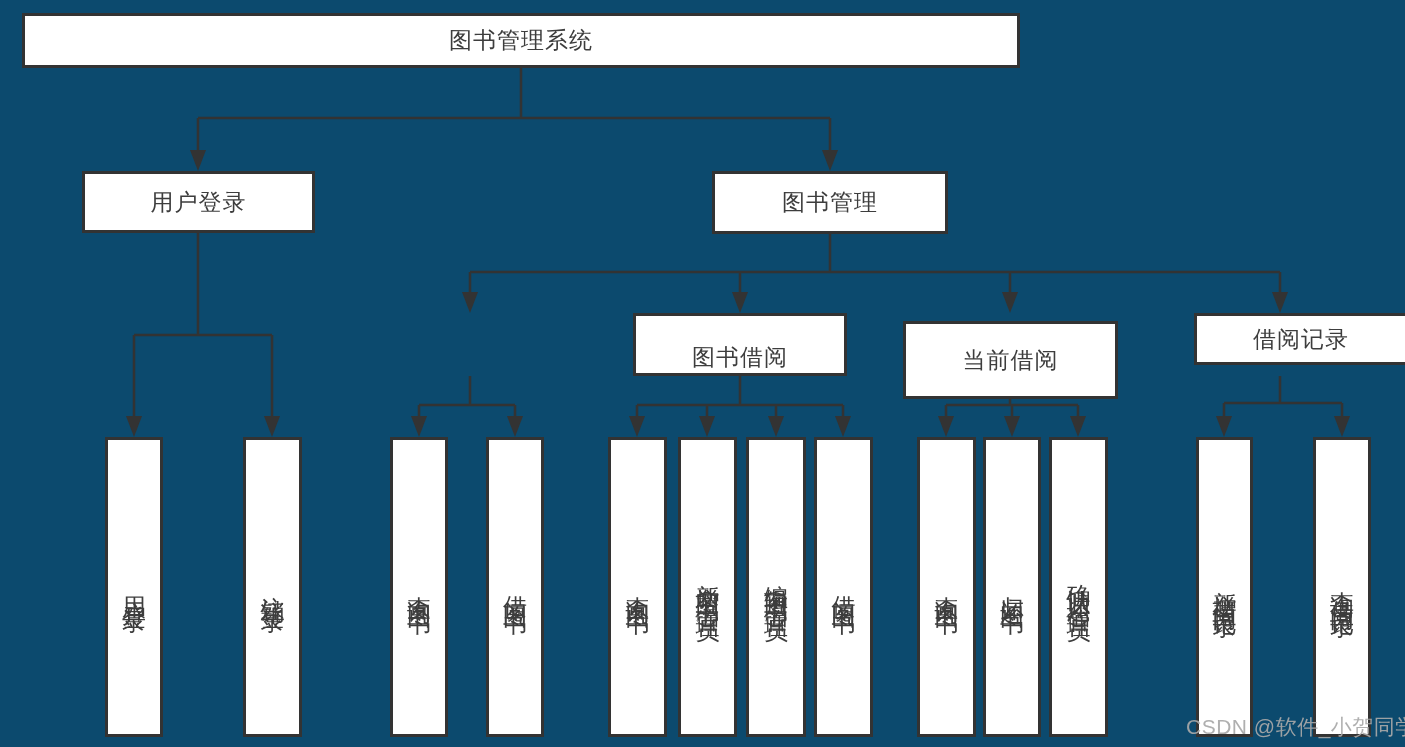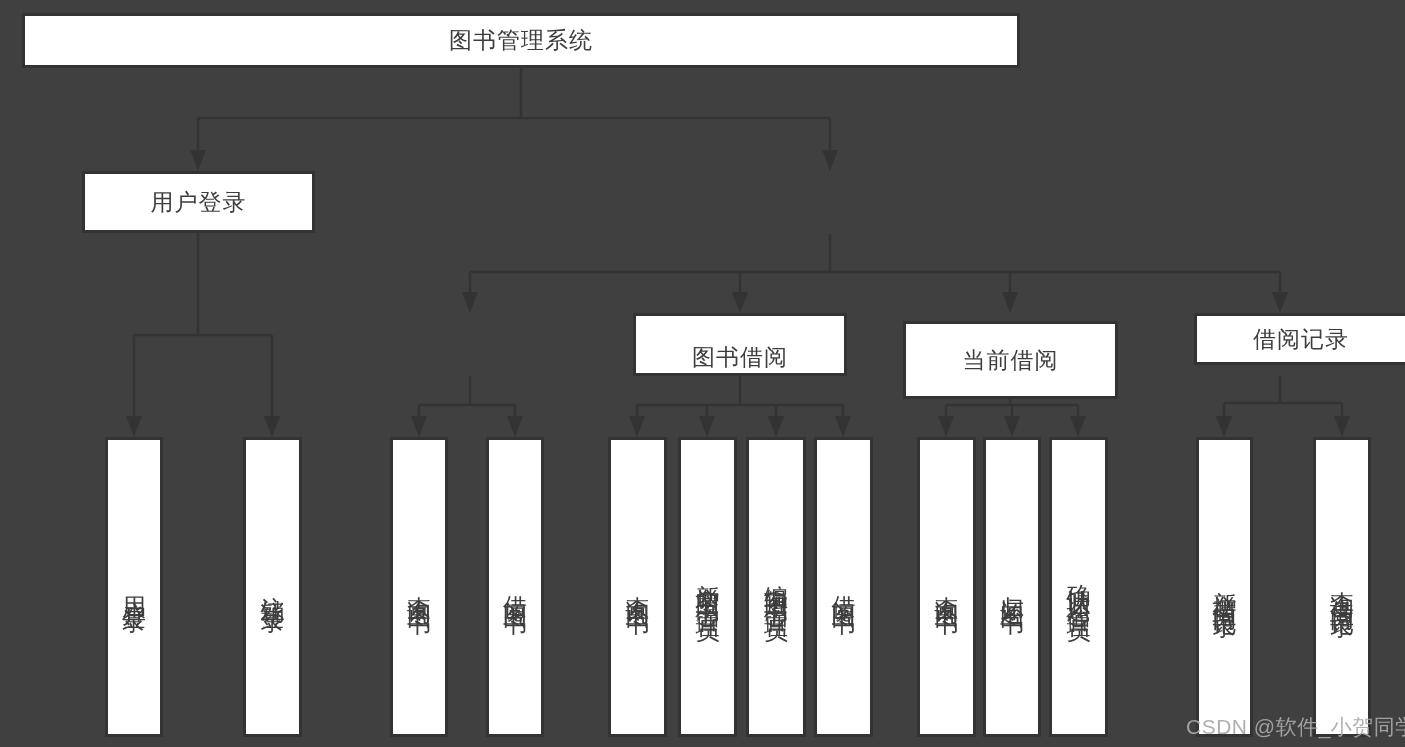--- a/index.html
+++ b/index.html
@@ -3,21 +3,21 @@
 <meta charset="utf-8">
 <style>
   html, body {
     margin: 0; padding: 0;
     background: #ffffff;
     font-family: "Liberation Sans", "DejaVu Sans", sans-serif;
   }
   .canvas {
     position: relative;
     width: 1405px; height: 747px;
-    background: #404040;
+    background: #0c4a6e;
     overflow: hidden;
   }
   svg.connectors {
     position: absolute; left: 0; top: 0;
     width: 1405px; height: 747px;
     z-index: 1;
   }
   .box {
     position: absolute;
     box-sizing: border-box;
@@ -112,20 +112,23 @@
     </g>
   </svg>
 
   <div class="box hbox" id="n-root">
     <span>图书管理系统</span>
   </div>
 
   <div class="box hbox" id="n-userlogin">
     <span>用户登录</span>
   </div>
+  <div class="box hbox" id="n-bookmgmt">
+    <span>图书管理</span>
+  </div>
 
   <div class="box hbox" id="n-bookborrow">
     <span>图书借阅</span>
   </div>
   <div class="box hbox" id="n-curborrow">
     <span>当前借阅</span>
   </div>
   <div class="box hbox" id="n-records">
     <span>借阅记录</span>
   </div>

